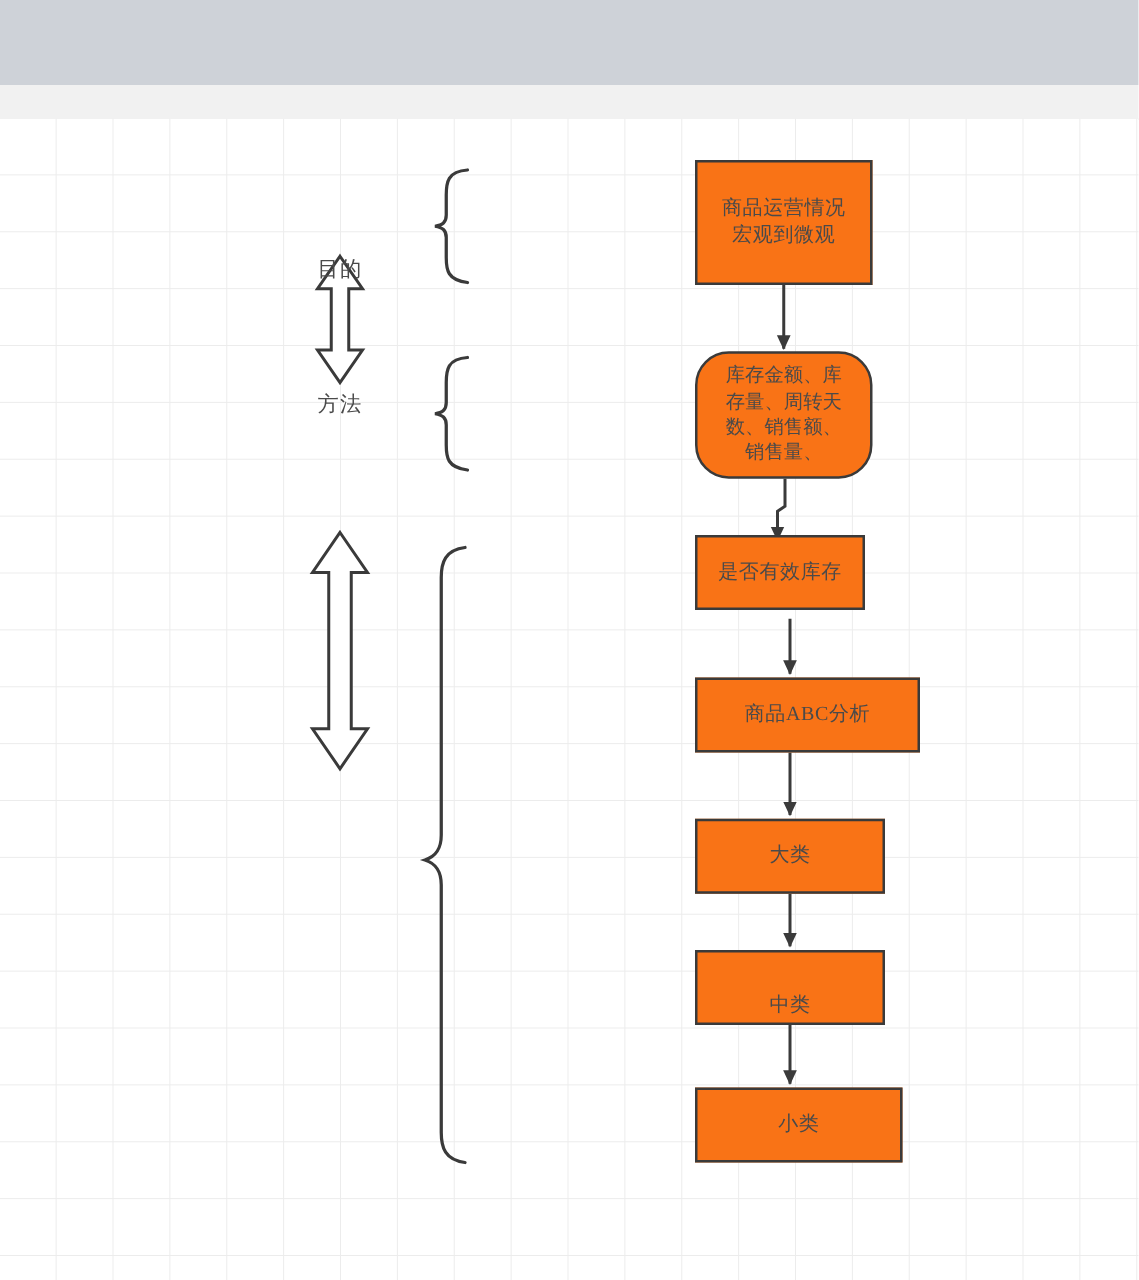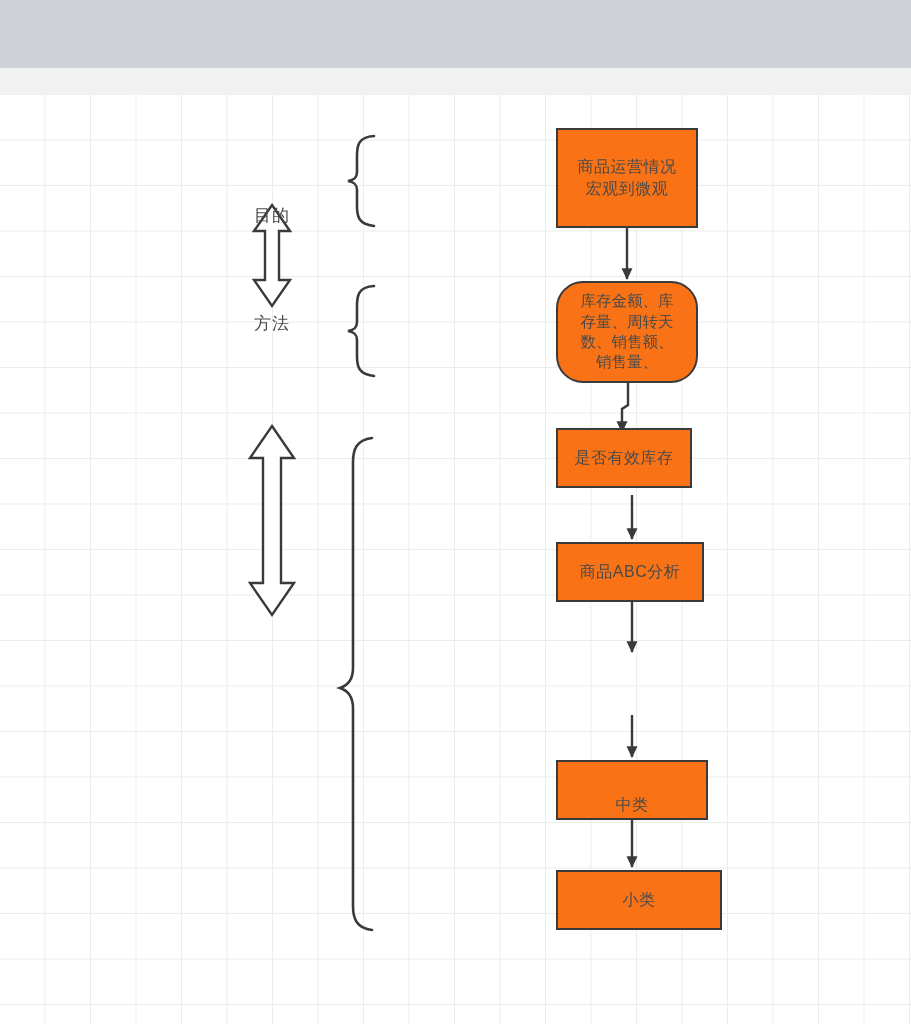--- a/index.html
+++ b/index.html
@@ -195,24 +195,27 @@
       <span>存量、周转天</span><br>
       <span>数、销售额、</span><br>
       <span>销售量、</span>
     </span>
   </div>
 
   <div class="flow-box" style="left:556px; top:428px; width:136px; height:60px;">
     <span>是否有效库存</span>
   </div>
 
-  <div class="flow-box" style="left:556px; top:542px; width:148px; height:60px;">
+  <div class="flow-box" style="left:556px; top:542px; width:180px; height:60px;font-family:Liberation Serif, serif;">
     <span>商品ABC分析</span>
   </div>
 
+  <div class="flow-box" style="left:556px; top:655px; width:152px; height:60px;">
+    <span>大类</span>
+  </div>
 
   <div class="flow-box" style="left:556px; top:760px; width:152px; height:60px;align-items:flex-end;">
     <span>中类</span>
   </div>
 
   <div class="flow-box" style="left:556px; top:870px; width:166px; height:60px;text-align:right;">
     <span>小类</span>
   </div>
 
   <div class="side-label" style="left:222px; top:168px; width:100px;margin-top:35px;">

